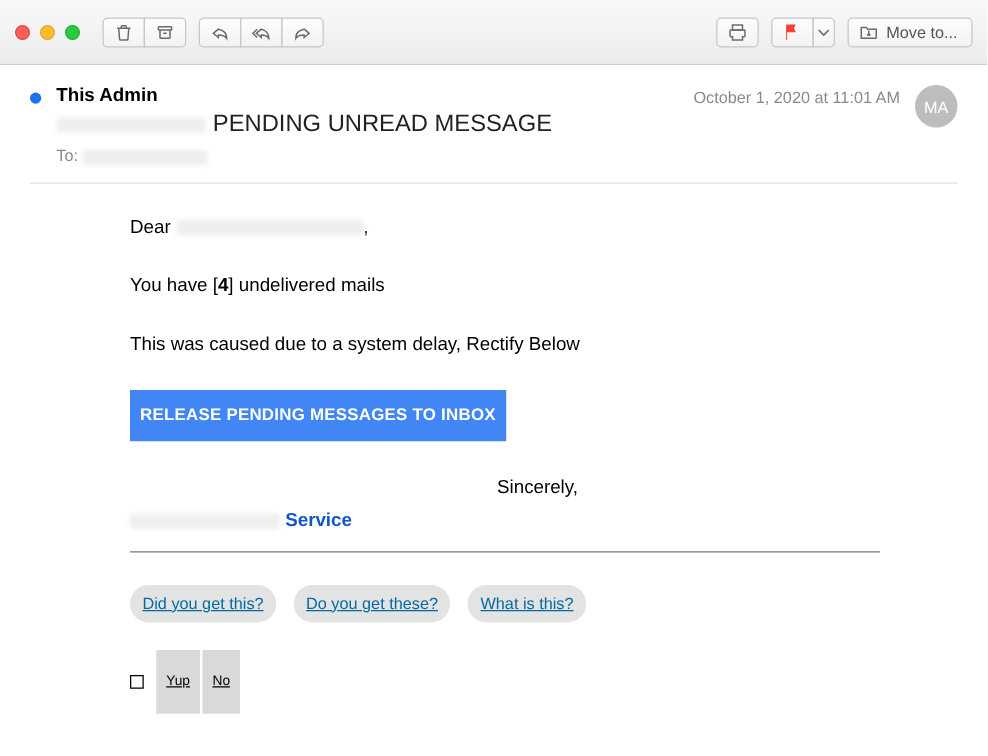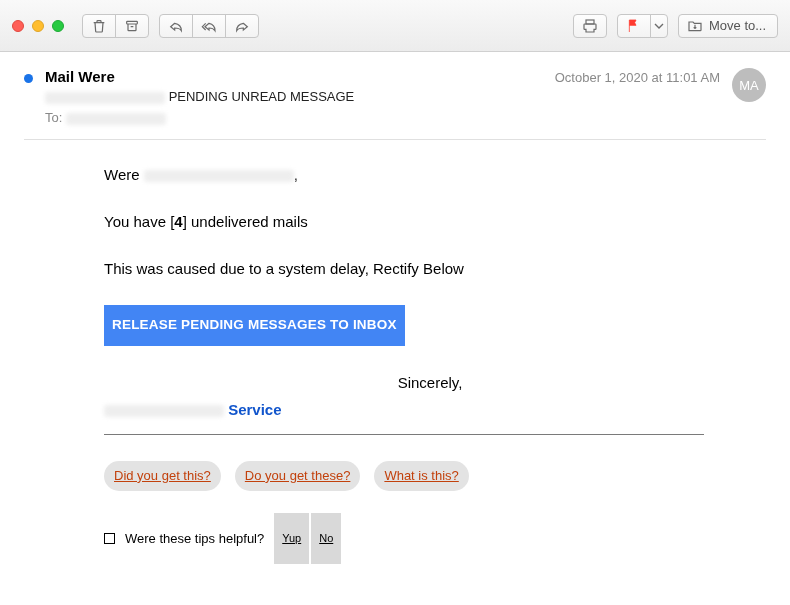--- a/index.html
+++ b/index.html
@@ -75,21 +75,21 @@
     }
     .header-left { flex: 1; }
     .sender { font-weight: 700; font-size: 15px; color: #000; }
     .date { color: #8a8a8a; font-size: 13px; margin-top: 2px; }
     .avatar {
       width: 34px; height: 34px; background: #bdbdbd; border-radius: 50%;
       display: flex; align-items: center; justify-content: center;
       color: #fff; font-size: 13px; font-weight: 500;
       flex-shrink: 0;
     }
-    .subject-row { margin-top: 4px; font-size: 13px; color: #222; }
+    .subject-row { margin-top: 4px; font-size: 19px; color: #222; }
     .to-row { margin-top: 6px; font-size: 13px; color: #888; }
     .redact {
       display: inline-block;
       background: #eeeeee;
       color: transparent;
       border-radius: 3px;
       filter: blur(2px);
       vertical-align: middle;
       height: 12px;
     }
@@ -109,21 +109,21 @@
       font-size: 13.5px;
       padding: 11px 8px;
       letter-spacing: 0.2px;
       cursor: pointer;
     }
     .service-link { color: #1155cc; font-weight: 700; }
     .body-hr { height: 1px; background: #7a7a7a; margin: 10px 0 26px 0; width: 600px; }
     .tip-links { display: flex; gap: 14px; margin-bottom: 22px; }
     .tip-link {
       background: #e3e3e3;
-      color: #c2410c;
+      color: #0369a1;
       text-decoration: underline;
       font-size: 13px;
       padding: 6px 10px;
       cursor: pointer;
       border-radius: 15px;
     }
     .helpful-row {
       display: flex; align-items: center; gap: 10px;
       font-size: 13px;
       color: #000;
@@ -216,39 +216,39 @@
         <path d="M12 10v6m0 0l-2-2m2 2l2-2"></path>
       </svg>
     <span>Move to...</span>
   </div>
 </div>
 
 <div class="content">
   <div class="header-row">
     <div class="dot"></div>
     <div class="header-left">
-      <div class="sender">Mail Were</div>
+      <div class="sender">This Admin</div>
       <div class="subject-row">
         <span class="redact redact-med">xxxxxxxxxx</span>
         <span>PENDING UNREAD MESSAGE</span>
       </div>
       <div class="to-row">
         <span>To:</span>
         <span class="redact redact-sm">xxxxxxxx</span>
       </div>
     </div>
     <div class="date">October 1, 2020 at 11:01 AM</div>
     <div class="avatar">MA</div>
   </div>
 
   <div class="hr"></div>
 
   <div class="body">
     <p>
-      <span>Were </span>
+      <span>Dear </span>
       <span class="redact redact-lg">xxxxxxxxxxxx</span><span>,</span>
     </p>
     <p>
       <span>You have [</span><b>4</b><span>] undelivered mails</span>
     </p>
     <p>This was caused due to a system delay, Rectify Below</p>
     <p>
       <span class="cta">RELEASE PENDING MESSAGES TO INBOX</span>
     </p>
     <p style="margin-bottom:6px;text-align:center;">Sincerely,</p>
@@ -260,20 +260,19 @@
     <div class="body-hr"></div>
 
     <div class="tip-links">
       <span class="tip-link">Did you get this?</span>
       <span class="tip-link">Do you get these?</span>
       <span class="tip-link">What is this?</span>
     </div>
 
     <div class="helpful-row">
       <span class="checkbox-ico"></span>
-      <span>Were these tips helpful?</span>
       <span class="yup-no">
         <span class="opt">Yup</span>
         <span class="opt">No</span>
       </span>
     </div>
   </div>
 </div>
 
 </body></html>

